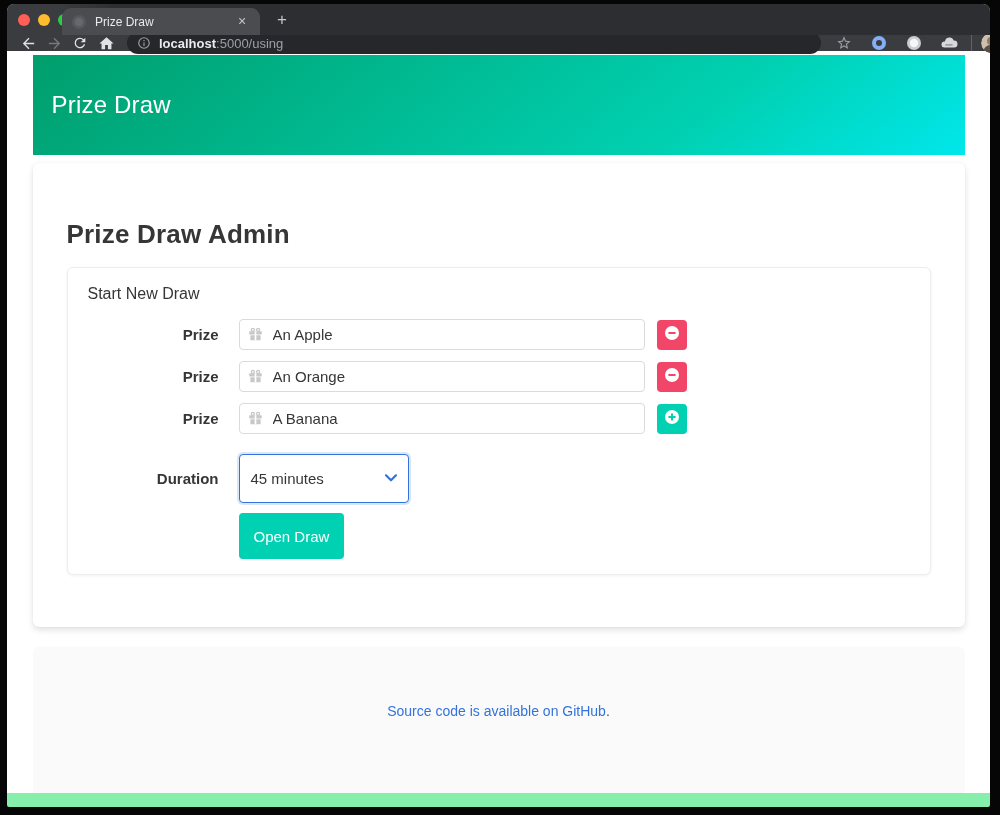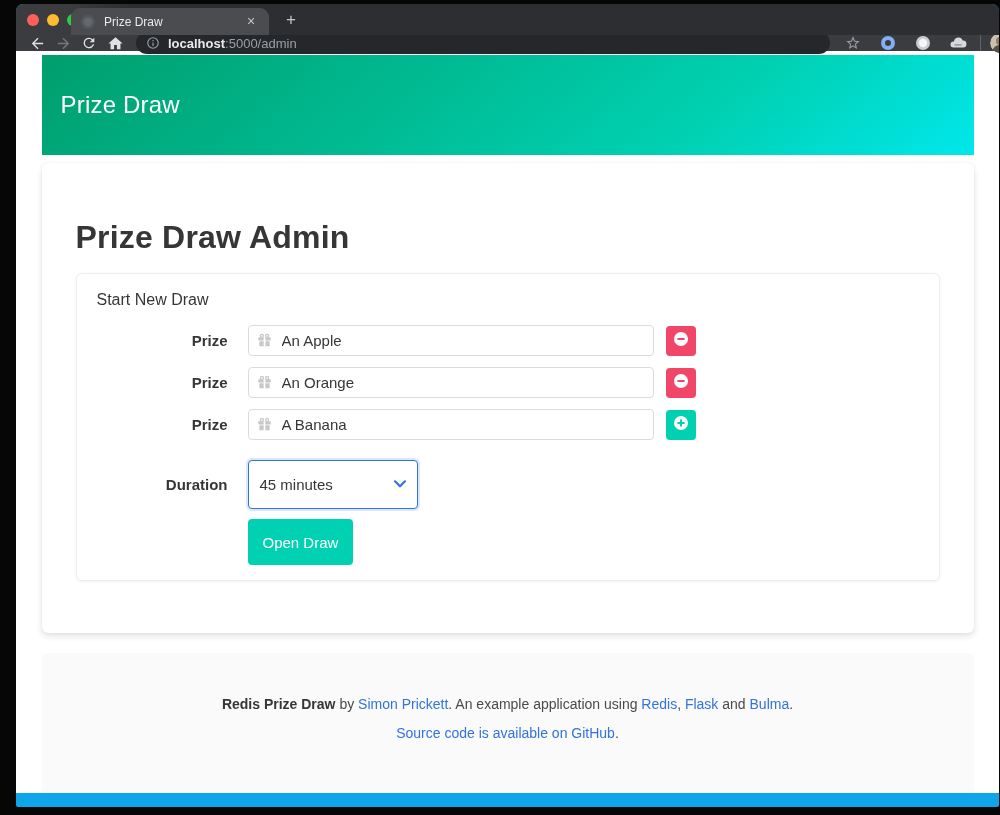--- a/index.html
+++ b/index.html
@@ -6,22 +6,22 @@
   html,body { width:1000px; height:815px; }
   body {
     background:#060606;
     font-family:"Liberation Sans", sans-serif;
     position:relative;
     overflow:hidden;
   }
 
   
   .window {
-    position:absolute; left:16px; top:4px; width:983px; height:803px;
-    background:#0ea5e9; border-radius:7px 7px 2px 2px; overflow:hidden;
+    position:absolute; left:7px; top:4px; width:983px; height:803px;
+    background:#86efac; border-radius:7px 7px 2px 2px; overflow:hidden;
   }
 
   
   .tabstrip {
     position:relative; height:31px;
     background:linear-gradient(to right,#3b3c3f 0,#3b3c3f 52px,#2d2e31 110px,#2d2e31 100%);
   }
   .traffic { position:absolute; left:11px; top:10px; display:flex; gap:8px; }
   .traffic span { width:12px; height:12px; border-radius:50%; display:block; }
   .light-red    { background:#ff5f57; }
@@ -80,21 +80,21 @@
     background:linear-gradient(141deg, var(--hero-a,#009e6c) 0%, var(--hero-b,#00d1b2) 71%, var(--hero-c,#00e7eb) 100%);
     display:flex; align-items:center;
   }
   .hero-title { color:#fff; font-size:24px; font-weight:500; padding-left:19px; letter-spacing:.2px; }
 
   .main-box {
     margin-top:8px; min-height:436px; background:#fff; border-radius:6px;
     box-shadow:0 3px 6px rgba(10,10,10,.12), 0 0 2px rgba(10,10,10,.06);
     padding:56px 34px 52px 34px;
   }
-  .page-title { color:#363636; font-size:32px; font-weight:600; letter-spacing:.2px; }
+  .page-title { color:#363636; font-size:26px; font-weight:600; letter-spacing:.2px; }
 
   .card {
     margin-top:17px; border:1px solid #ededed; border-radius:6px;
     box-shadow:0 1px 3px rgba(10,10,10,.06);
     background:#fff;
   }
   .card-header { padding:17px 20px 0 20px; color:#363636; font-size:16px; }
   .card-content { padding:16px 20px 15px 20px; }
 
   .field-row { display:flex; align-items:center; margin-bottom:11px; }
@@ -191,21 +191,21 @@
         </svg>
     </span>
 
     <div class="omnibox">
       <span class="info-icon">
         <svg width="14" height="14" viewBox="0 0 24 24">
             <path d="M12 2a10 10 0 1 0 0 20 10 10 0 0 0 0-20zm0 18a8 8 0 1 1 0-16 8 8 0 0 1 0 16zm-1-11h2V7h-2v2zm0 8h2v-6h-2v6z" fill="#9aa0a6"></path>
           </svg>
       </span>
       <span class="url-host">localhost</span>
-        <span class="url-path">:5000/admin</span>
+        <span class="url-path">:5000/using</span>
     </div>
 
     <div class="toolbar-right">
       <span class="nav-icon">
         <svg width="16" height="16" viewBox="0 0 24 24">
             <path d="M22 9.24l-7.19-.62L12 2 9.19 8.63 2 9.24l5.46 4.73L5.82 21 12 17.27 18.18 21l-1.63-7.03L22 9.24zM12 15.4l-3.76 2.27 1-4.28-3.32-2.88 4.38-.38L12 6.1l1.71 4.04 4.38.38-3.32 2.88 1 4.28L12 15.4z" fill="#9aa0a6"></path>
           </svg>
       </span>
       <span class="nav-icon">
         <svg width="18" height="18" viewBox="0 0 18 18">
@@ -338,18 +338,17 @@
           <div class="field-row submit-row">
             <div class="field-label"></div>
             <button class="open-draw-btn">Open Draw</button>
           </div>
 
         </div>
       </div>
     </div>
 
     <div class="site-footer container">
-      <p class="footer-line1"><span class="seg-bold">Redis Prize Draw</span><span> by </span><span class="seg-link">Simon Prickett</span><span>. An example application using </span><span class="seg-link">Redis</span><span>, </span><span class="seg-link">Flask</span><span> and </span><span class="seg-link">Bulma</span><span>.</span></p>
       <p class="footer-line2"><span class="seg-link">Source code is available on GitHub</span><span>.</span></p>
     </div>
 
   </div>
 </div>
 
 </body></html>

